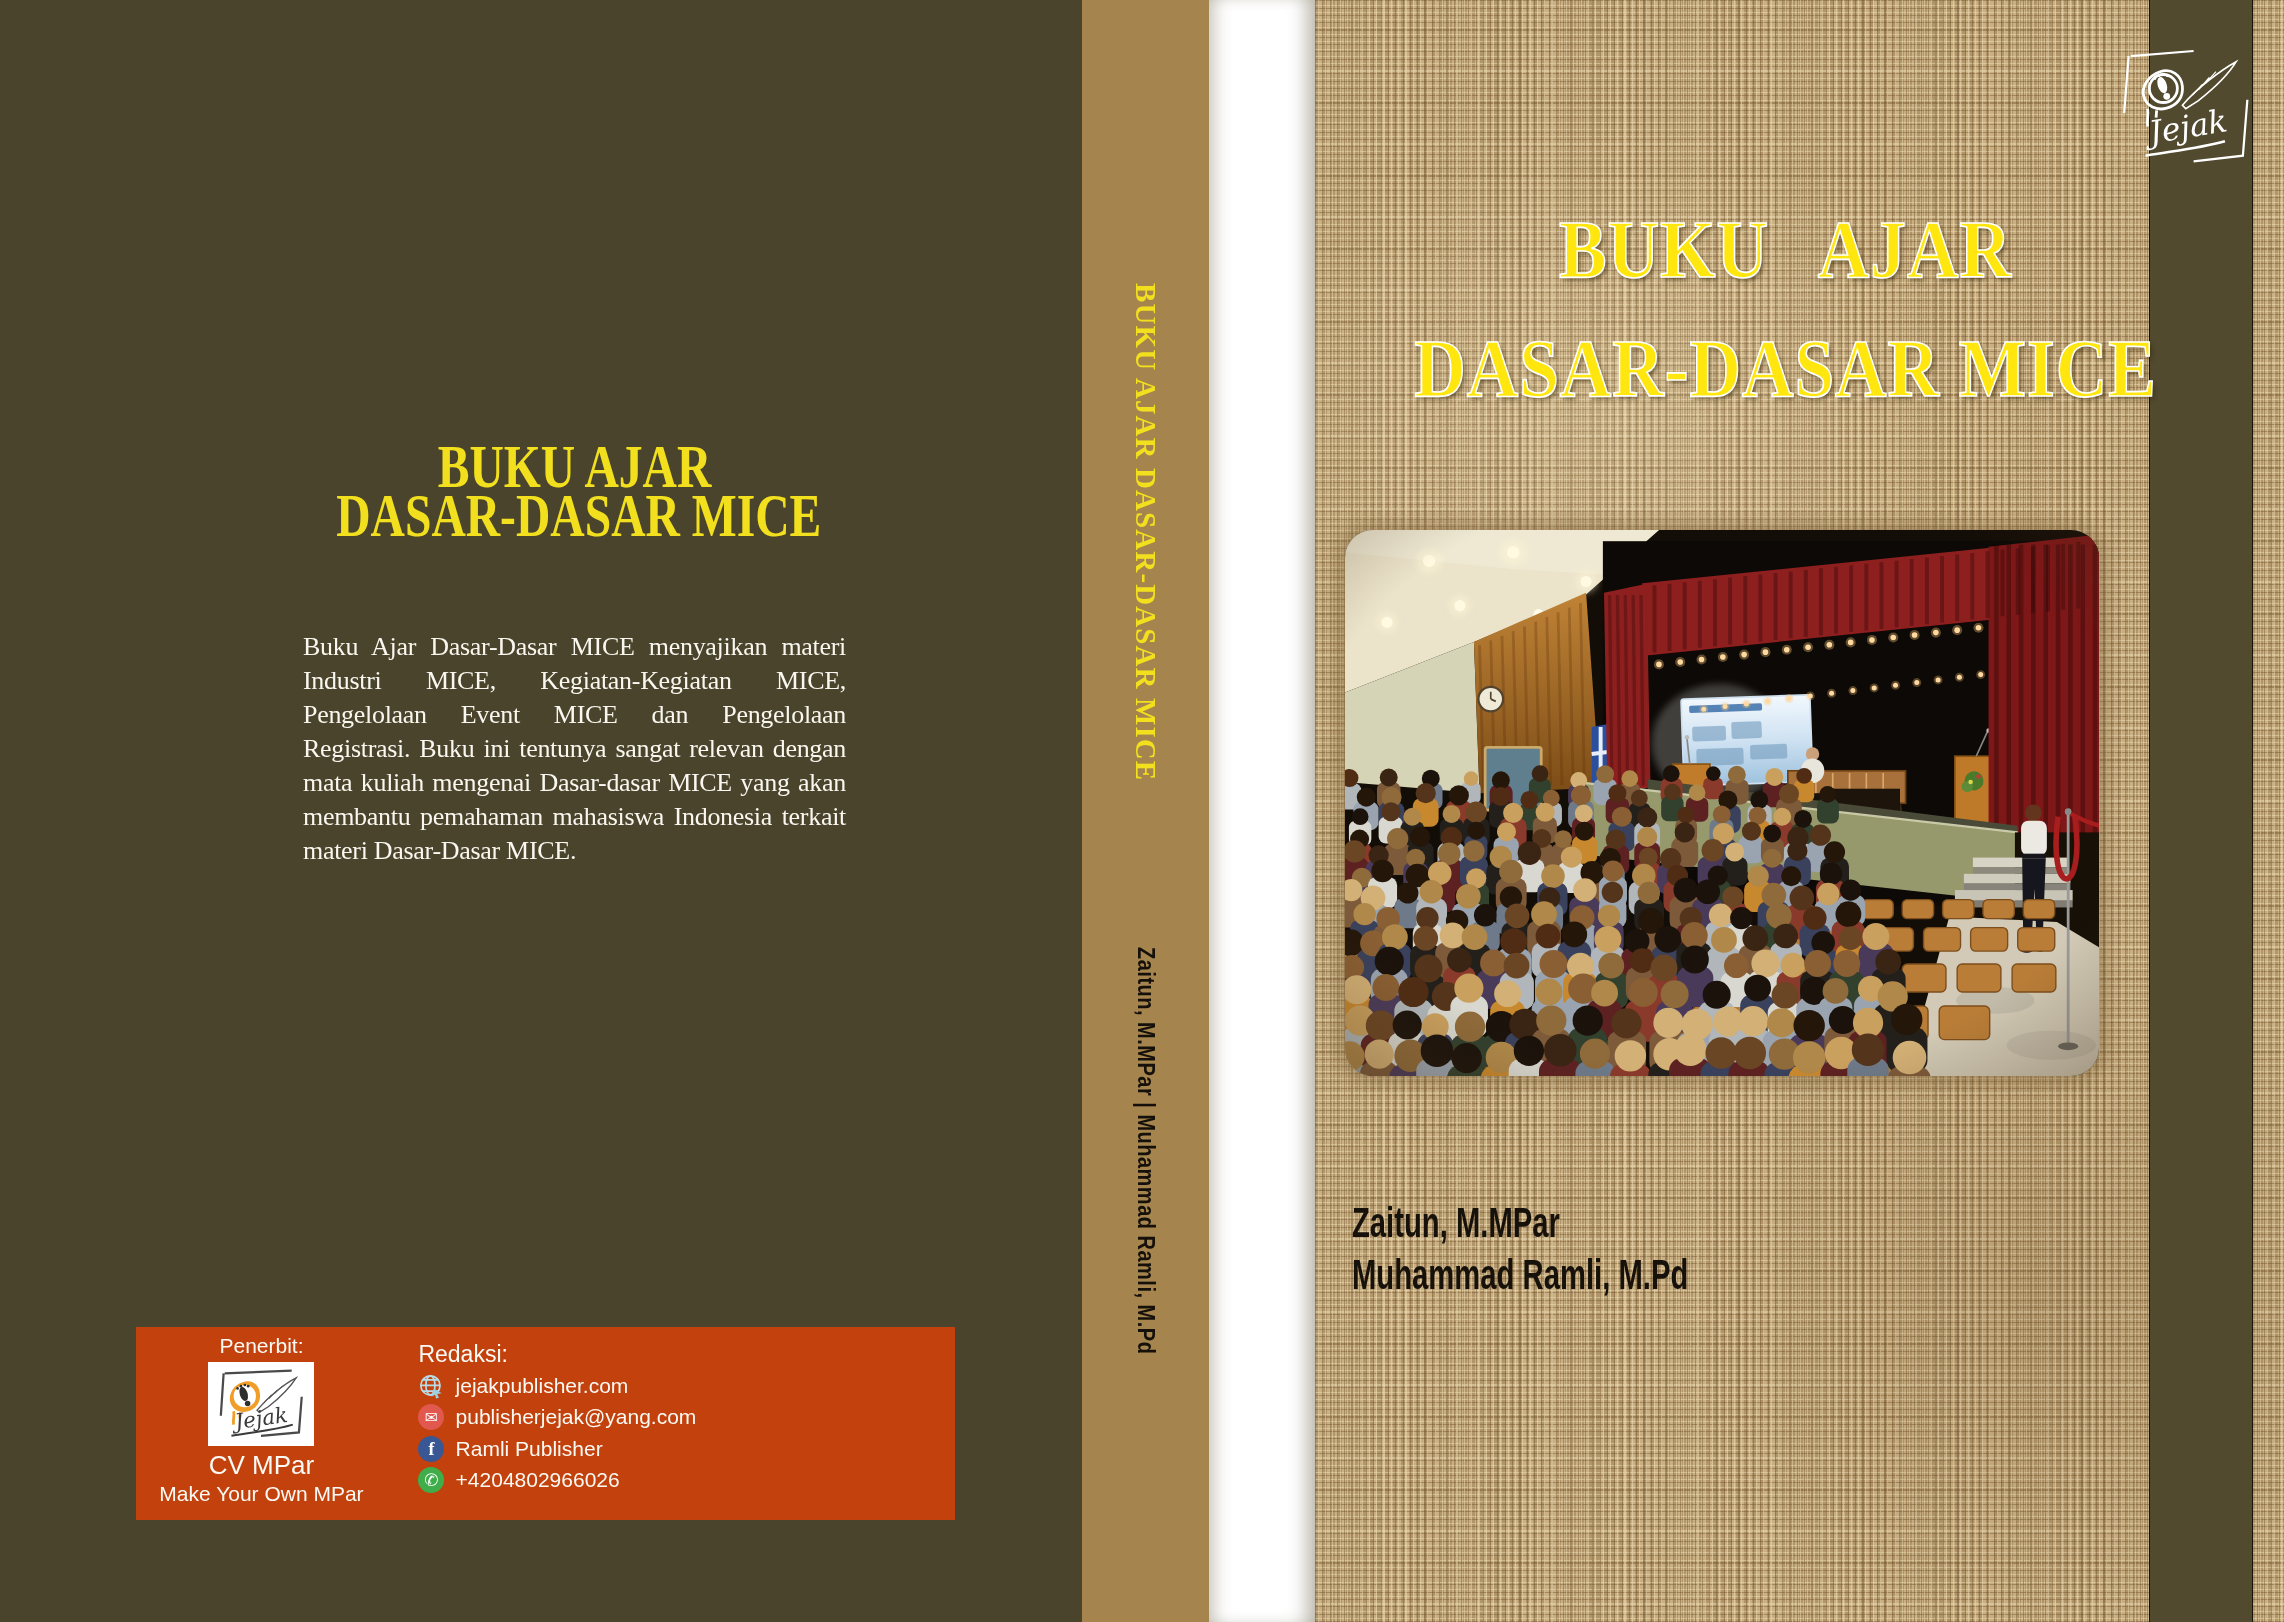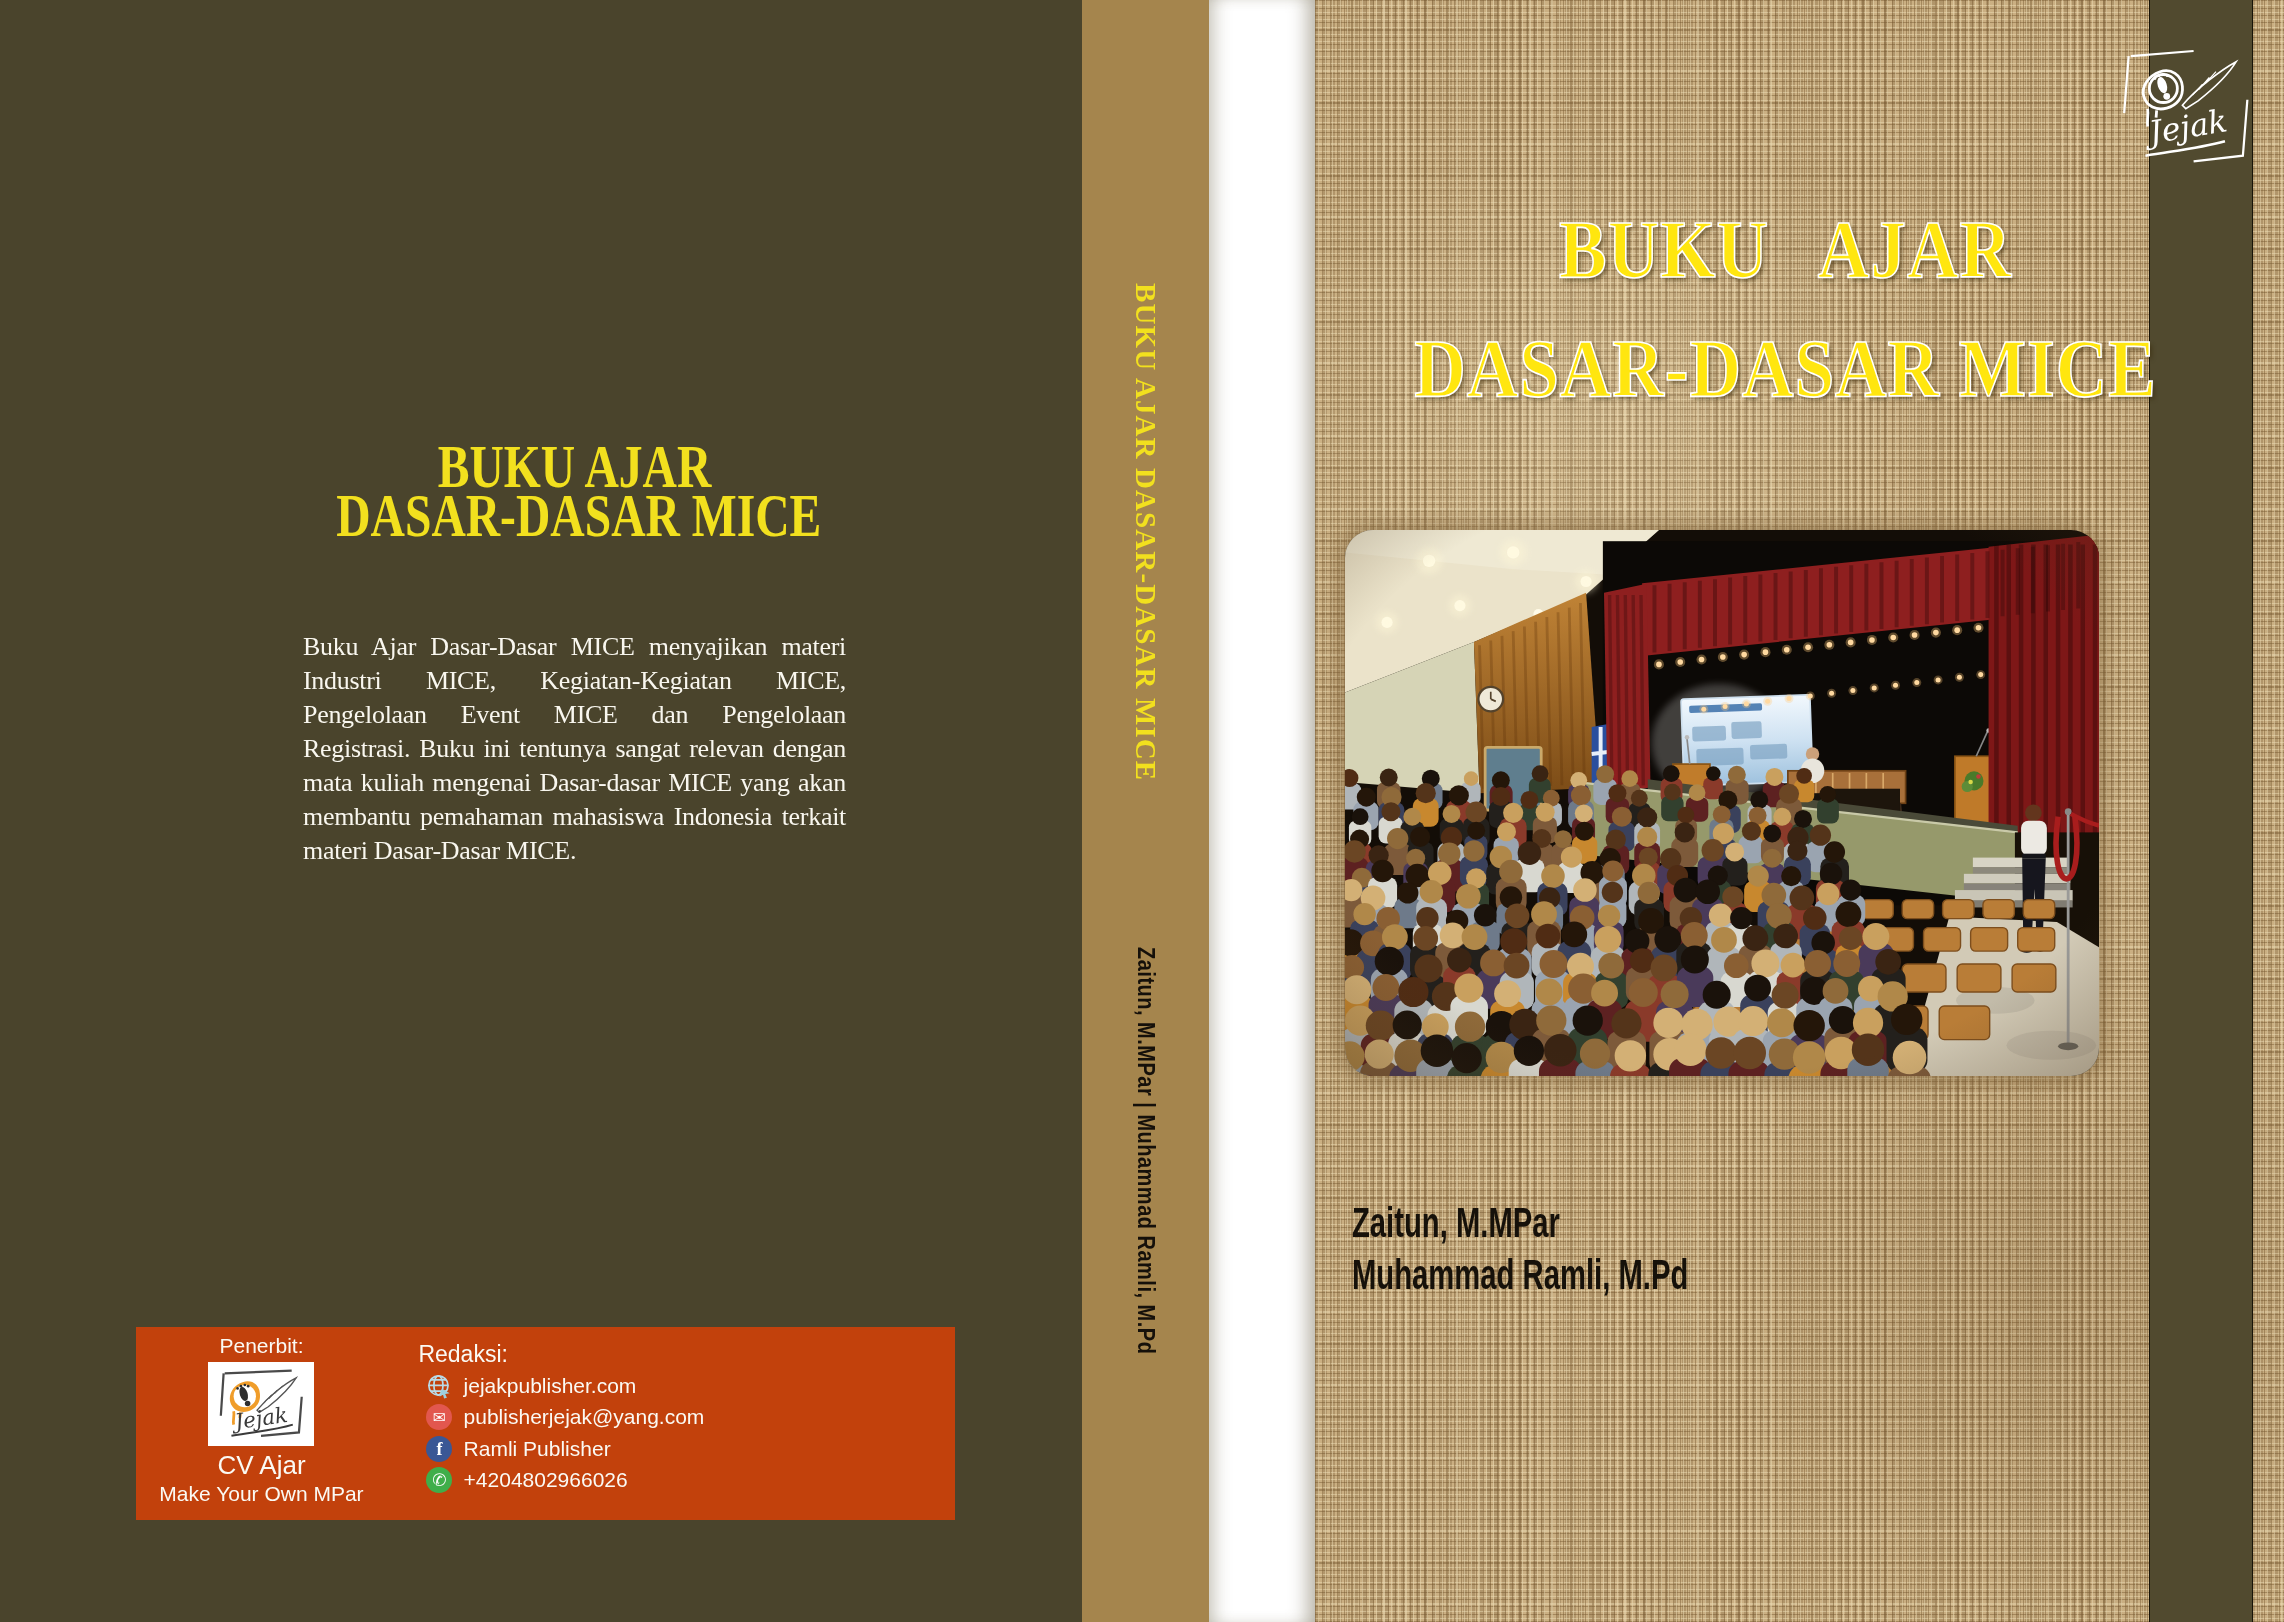--- a/index.html
+++ b/index.html
@@ -18,21 +18,21 @@
 
   .pub-bar{position:absolute;left:136px;top:1327px;width:819px;height:193px;background:#c2410c;}
   .pub-col{position:absolute;left:0;top:0;width:251px;height:100%;text-align:center;color:#fbfaf4;}
   .pub-label{position:absolute;left:0;top:6.7px;width:100%;font-size:21px;}
   .logo-box{position:absolute;left:72px;top:35px;width:106px;height:84px;background:#fff;}
   .cv-name{position:absolute;left:0;top:123px;width:100%;font-size:26px;}
   .cv-tagline{position:absolute;left:0;top:155px;width:100%;font-size:21px;}
 
   .redaksi{position:absolute;left:279px;top:0;width:280px;height:100%;color:#fbfaf4;}
   .red-label{position:absolute;left:3.4px;top:13.5px;font-size:23px;}
-  .rrow{position:absolute;left:3.4px;height:28px;display:flex;align-items:center;gap:11.2px;margin-left:8px;}
+  .rrow{position:absolute;left:3.4px;height:28px;display:flex;align-items:center;gap:11.2px;}
   .rr0{top:45px;} .rr1{top:76px;} .rr2{top:108px;} .rr3{top:139px;}
   .ricon{width:26px;height:26px;border-radius:50%;display:flex;align-items:center;justify-content:center;
          font-size:15.7px;color:#fff;flex:0 0 26px;}
   .i-mail{background:#e2574e;} .i-fb{background:#3a5795;font-family:"Liberation Serif",serif;font-weight:bold;font-size:18px;}
   .i-wa{background:#3fae4a;font-size:17px;}
   .rtext{font-size:21px;white-space:nowrap;}
 
   .barcode-box{position:absolute;left:567px;top:23.5px;width:238px;height:137px;background:#fff;color:#000;}
   .isbn-label{position:absolute;left:0;top:4.5px;width:100%;text-align:center;
       font-family:"Liberation Mono","DejaVu Sans Mono",monospace;font-weight:bold;font-size:15px;letter-spacing:0.6px;}
@@ -104,21 +104,21 @@
             <circle cx="53" cy="47" r="2.4" fill="#2e2e2e"></circle>
               <circle cx="59" cy="43" r="2.4" fill="#2e2e2e"></circle>
             <circle cx="66" cy="41" r="2.4" fill="#2e2e2e"></circle>
               <circle cx="72" cy="43" r="2.4" fill="#2e2e2e"></circle>
             <path d="M88 86 C108 62,138 38,158 28 C148 44,128 64,108 80 L92 90 Z" fill="none" stroke="#555" stroke-width="2.5"></path>
             <path d="M100 74 L114 58 M109 66 L124 50 M119 57 L134 42" stroke="#555" stroke-width="1.6"></path>
             <text x="50" y="120" font-size="38" font-style="italic" font-family="DejaVu Serif, Liberation Serif, serif" fill="#3a3a3a" transform="rotate(-8 50 120)">Jejak</text>
             <path d="M42 132 C88 124,120 122,152 112" fill="none" stroke="#3a3a3a" stroke-width="3.5"></path>
           </svg>
         </div>
-        <div class="cv-name">CV Ajar</div>
+        <div class="cv-name">CV MPar</div>
         <div class="cv-tagline">Make Your Own MPar</div>
       </div>
 
       <div class="redaksi">
         <div class="red-label">Redaksi:</div>
         <div class="rrow rr0">
           <span class="ricon">
             <svg viewBox="0 0 46 46" width="26" height="26">
               <circle cx="22" cy="22" r="17" fill="none" stroke="#b9dbe8" stroke-width="3"></circle>
               <ellipse cx="22" cy="22" rx="8" ry="17" fill="none" stroke="#b9dbe8" stroke-width="3"></ellipse>

